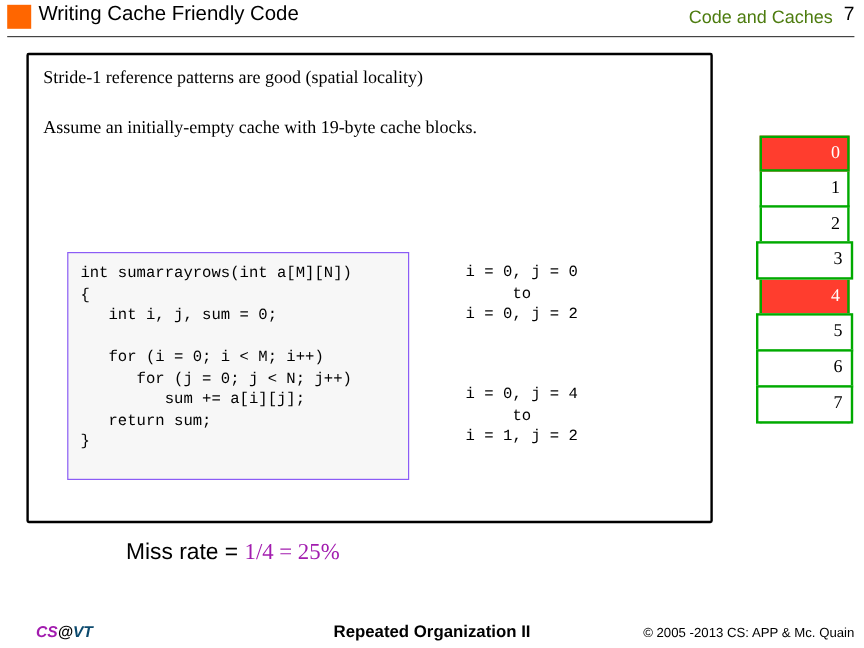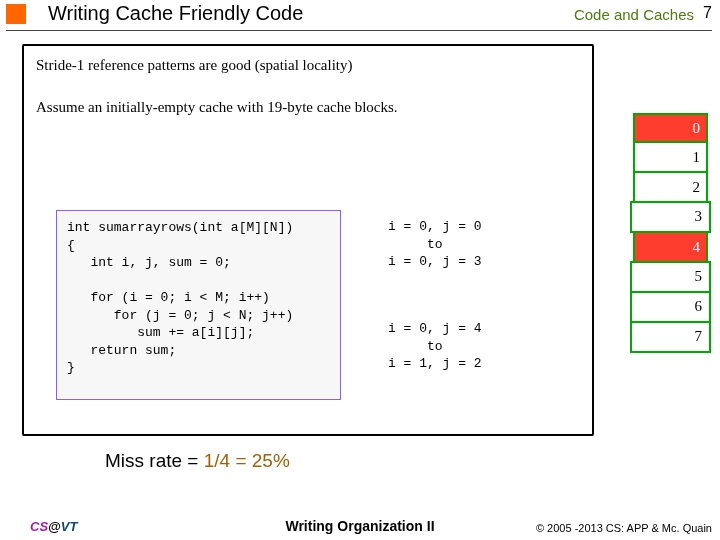--- a/index.html
+++ b/index.html
@@ -1,31 +1,31 @@
 <!DOCTYPE html>
 <html><head>
 <meta charset="utf-8">
 <style>
   * { box-sizing: border-box; margin: 0; padding: 0; }
   html, body { width: 720px; height: 540px; font-family: Arial, Helvetica, sans-serif; background: #fff; }
   .slide { position: relative; width: 720px; height: 540px; }
   .orange-box { position: absolute; left: 6px; top: 4px; width: 20px; height: 20px; background: #ff6600; }
-  .title { position: absolute; left: 48px; top: 2px; font-size: 20px; color: #000; }
+  .title { position: absolute; left: 32px; top: 2px; font-size: 17px; color: #000; }
   .topic { position: absolute; right: 26px; top: 6px; font-size: 15px; color: #4d7c0f; }
   .pagenum { position: absolute; right: 8px; top: 4px; font-size: 16px; }
   .hr { position: absolute; left: 6px; top: 30px; width: 706px; height: 1px; background: #444; }
   .content-border { position: absolute; left: 22px; top: 44px; width: 572px; height: 392px; border: 2px solid #000; border-radius: 2px; }
   .body { position: absolute; left: 36px; top: 56px; width: 540px; font-family: "Times New Roman", serif; font-size: 15px; line-height: 1.2; }
   .body p { margin-bottom: 24px; }
   .codebox { position: absolute; left: 56px; top: 210px; width: 285px; height: 190px; border: 1px solid #8b5cf6; background: #f7f7f7; font-family: "Courier New", monospace; font-size: 13px; white-space: pre; padding: 8px 10px; line-height: 1.35; }
   .annot { position: absolute; font-family: "Courier New", monospace; font-size: 13px; white-space: pre; line-height: 1.35; }
   .annot1 { left: 388px; top: 218px; }
   .annot2 { left: 388px; top: 320px; }
   .missline { position: absolute; left: 105px; top: 450px; font-size: 19px; }
-  .missline .red { color: #a16207; }
+  .missline .red { color: #a21caf; font-family: Liberation Serif, serif; }
   .table { position: absolute; right: 12px; top: 113px; width: 75px; }
   .cell { height: 30px; border: 2px solid #0a0; border-top: none; display:flex; align-items:center; justify-content:flex-end; padding-right:6px; font-family:"Times New Roman",serif; font-size:15px; }
   .cell:first-child { border-top: 2px solid #0a0; }
   .red-cell { background: #ff3d2e; color:#fff; }
   .hi-row { position: absolute; border: 2px solid #0a0; background:#fff; }
   .footer { position: absolute; left: 0; bottom: 0; width: 720px; height: 20px; }
   .footer .csvt { position: absolute; left: 30px; bottom: 6px; font-size: 13px; font-style: italic; font-weight: bold; }
   .footer .csvt .c { color:#a21caf; } .footer .csvt .at { color:#000; } .footer .csvt .v { color:#0c4a6e; }
   .footer .mid { position: absolute; left: 0; right:0; bottom: 6px; text-align:center; font-weight:bold; font-size:14px; }
   .footer .copy { position: absolute; right: 8px; bottom: 6px; font-size: 11px; }
@@ -52,21 +52,21 @@
    int i, j, sum = 0;
 
    for (i = 0; i &lt; M; i++)
       for (j = 0; j &lt; N; j++)
          sum += a[i][j];
    return sum;
 }</div>
 
   <div class="annot annot1">i = 0, j = 0
      to
-i = 0, j = 3</div>
+i = 0, j = 2</div>
   <div class="annot annot2">i = 0, j = 4
      to
 i = 1, j = 2</div>
 
   <div class="missline">
     <span>Miss rate = </span><span class="red">1/4 = 25%</span>
   </div>
 
   <div class="table">
     <div class="cell red-cell">0</div>
@@ -86,16 +86,16 @@
 
   <div style="position:absolute; right:18px; top:208px; font-family:'Times New Roman',serif; font-size:15px;">3</div>
   <div style="position:absolute; right:18px; top:268px; font-family:'Times New Roman',serif; font-size:15px;">5</div>
   <div style="position:absolute; right:18px; top:298px; font-family:'Times New Roman',serif; font-size:15px;">6</div>
   <div style="position:absolute; right:18px; top:328px; font-family:'Times New Roman',serif; font-size:15px;">7</div>
 
   <div class="footer">
     <div class="csvt">
       <span class="c">CS</span><span class="at">@</span><span class="v">VT</span>
     </div>
-    <div class="mid">Writing Organization II</div>
+    <div class="mid">Repeated Organization II</div>
     <div class="copy">© 2005 -2013 CS: APP &amp; Mc. Quain</div>
   </div>
 </div>
 
 </body></html>

